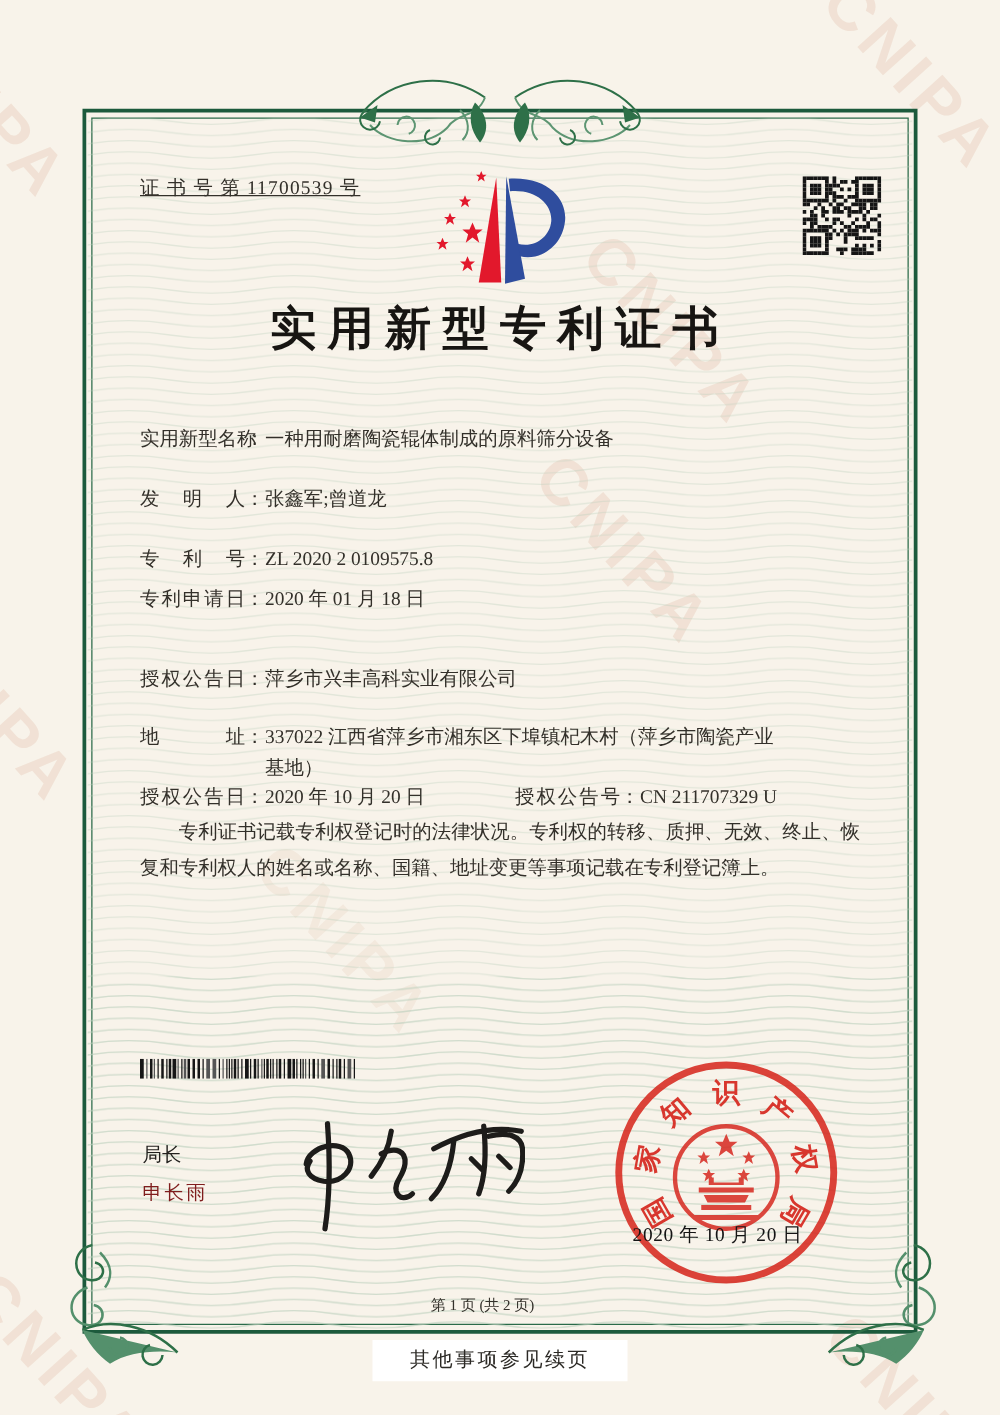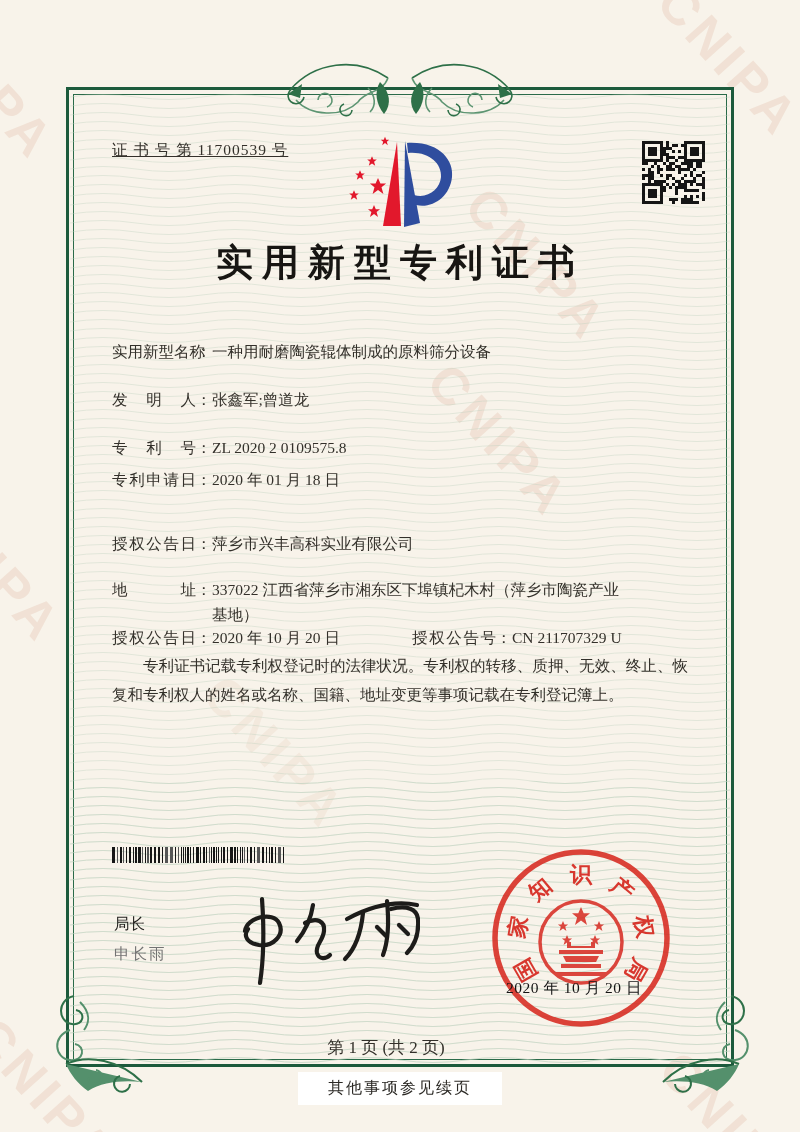--- a/index.html
+++ b/index.html
@@ -43,26 +43,26 @@
   .field-value{display:inline-block;vertical-align:top;}
   .field-value.wrap{white-space:normal;width:420px;}
   .grant-group2{position:absolute;left:300px;top:0;white-space:nowrap;}
   .paras{
     position:absolute;left:112px;top:651px;width:576px;
     font-size:15.5px;line-height:29px;color:#33302a;text-align:justify;
   }
   .paras p{margin:0;text-indent:2em;}
   
   .sign-title{position:absolute;left:114px;top:914px;font-size:15.5px;font-family:"Liberation Sans","DejaVu Sans",sans-serif;color:#22211e;}
-  .sign-name{position:absolute;left:114px;top:944px;font-size:15.5px;font-family:"Liberation Sans","DejaVu Sans",sans-serif;color:#737373;letter-spacing:2px;}
+  .sign-name{position:absolute;left:114px;top:944px;font-size:15.5px;font-family:"Liberation Sans","DejaVu Sans",sans-serif;color:#7f1d1d;letter-spacing:2px;}
   .seal-date{
     position:absolute;left:494px;top:978px;width:160px;text-align:center;
     font-size:15.5px;color:#141414;letter-spacing:0.5px;z-index:6;
   }
-  .page-info{position:absolute;left:66px;top:1036px;width:640px;text-align:center;font-size:17px;color:#33302a;}
+  .page-info{position:absolute;left:66px;top:1036px;width:640px;text-align:center;font-size:12px;color:#33302a;}
   .footer-note-wrap{position:absolute;left:0;top:1072px;width:800px;text-align:center;}
   .footer-note{
     display:inline-block;background:#ffffff;padding:6px 30px;
     font-size:16px;color:#2b2925;letter-spacing:2px;font-family:Liberation Serif, serif;
   }
   
   svg{display:block;}
   .seal-svg{position:absolute;left:489px;top:846px;z-index:5;opacity:0.92;}
   .qr{position:absolute;left:642px;top:141px;}
   .barcode{position:absolute;left:112px;top:847px;}

